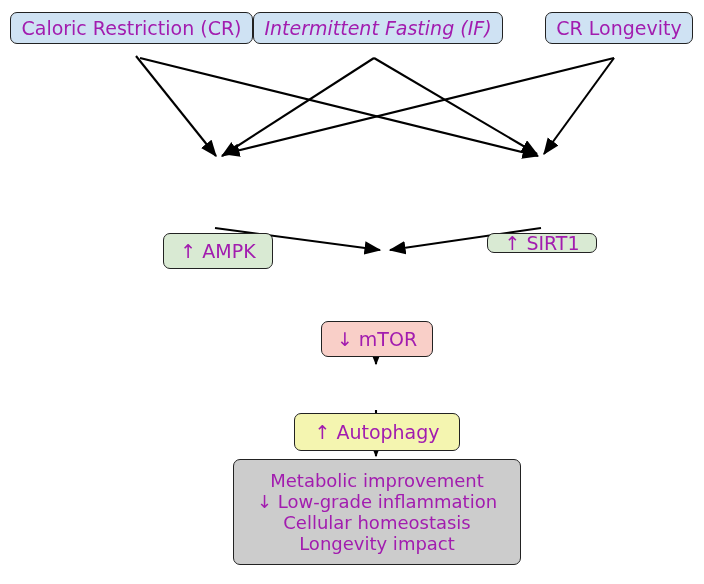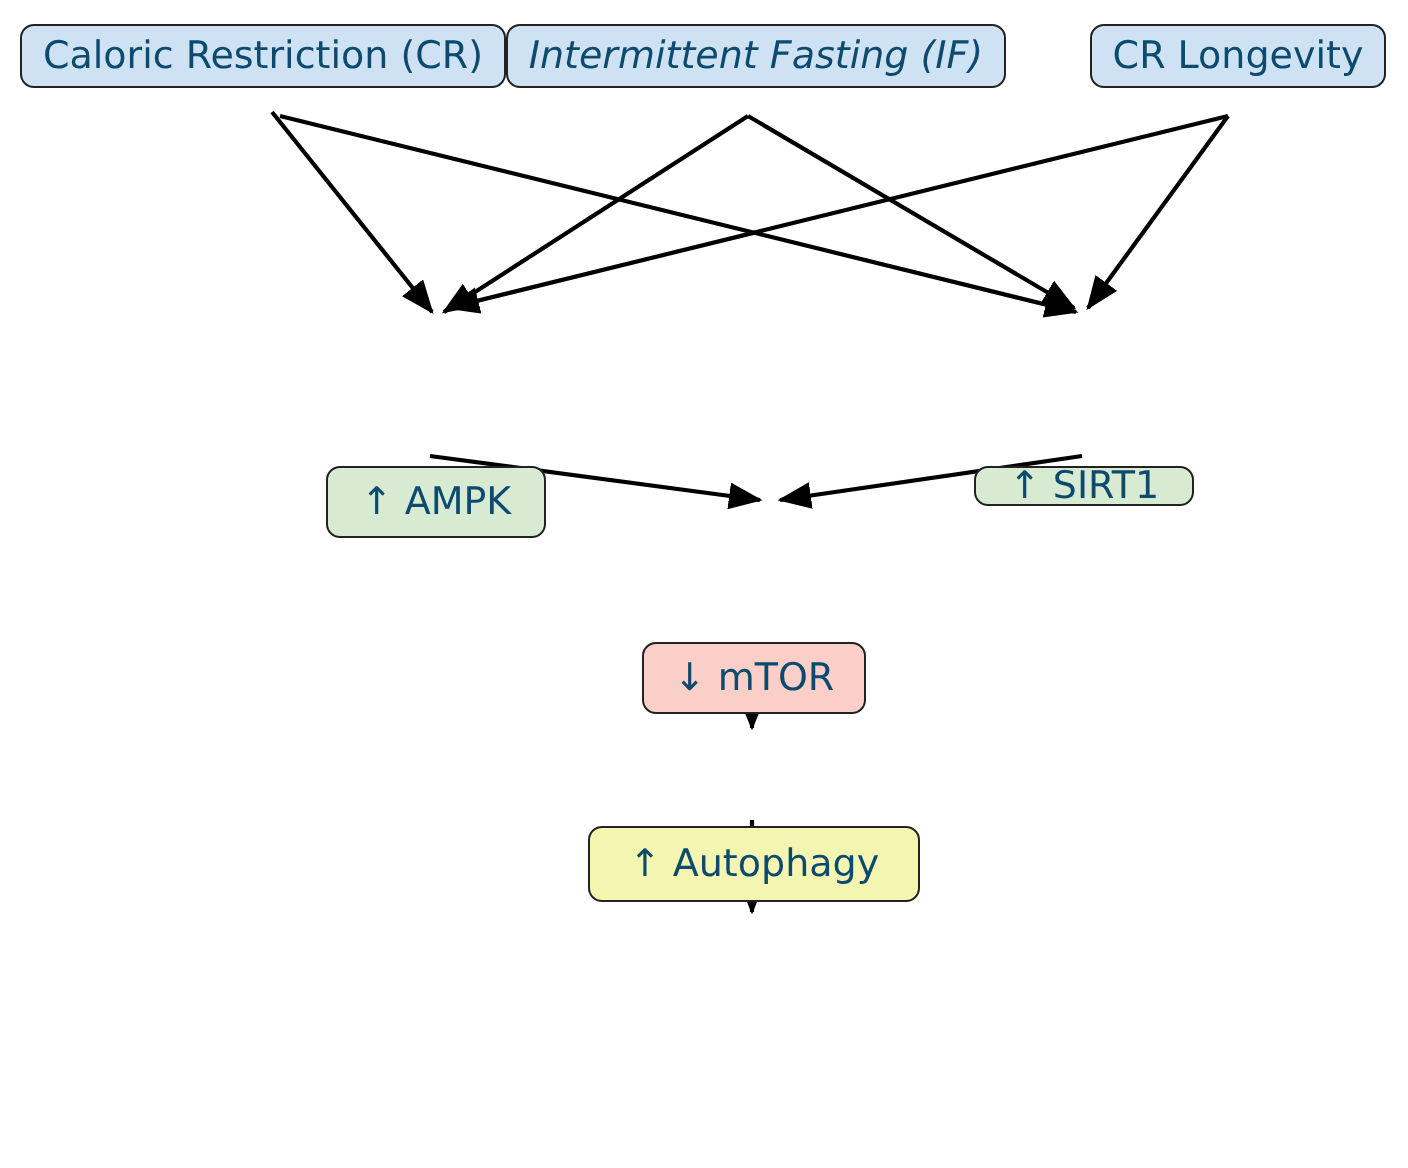--- a/index.html
+++ b/index.html
@@ -23,21 +23,21 @@
     top: 0;
     width: 704px;
     height: 584px;
     pointer-events: none;
   }
   .node {
     position: absolute;
     box-sizing: border-box;
     border: 1.5px solid #222222;
     border-radius: 7px;
-    color: #0c4a6e;
+    color: #a21caf;
     text-align: right;
     display: flex;
     flex-direction: column;
     align-items: center;
     justify-content: center;
     line-height: 1.18;
     white-space: pre;
   }
   .node-top {
     font-size: 19px;
@@ -112,14 +112,20 @@
   </div>
 
   <div class="node node-mid" style="left:294px; top:372px; width:166px; height:38px; background:#f4f5b0;">
     <span>↑ Autophagy</span>
   </div>
 
   <div class="node node-mid" style="left:321px; top:280px; width:112px; height:36px; background:#f9cfc8;">
     <span>↓ mTOR</span>
   </div>
 
+  <div class="node node-outcome" style="left:233px; top:459px; width:288px; height:106px; background:#cccccc;">
+    <span class="outcome-line">Metabolic improvement</span>
+    <span class="outcome-line">↓ Low-grade inflammation</span>
+    <span class="outcome-line">Cellular homeostasis</span>
+    <span class="outcome-line">Longevity impact</span>
+  </div>
 
 </div>
 
 </body></html>

